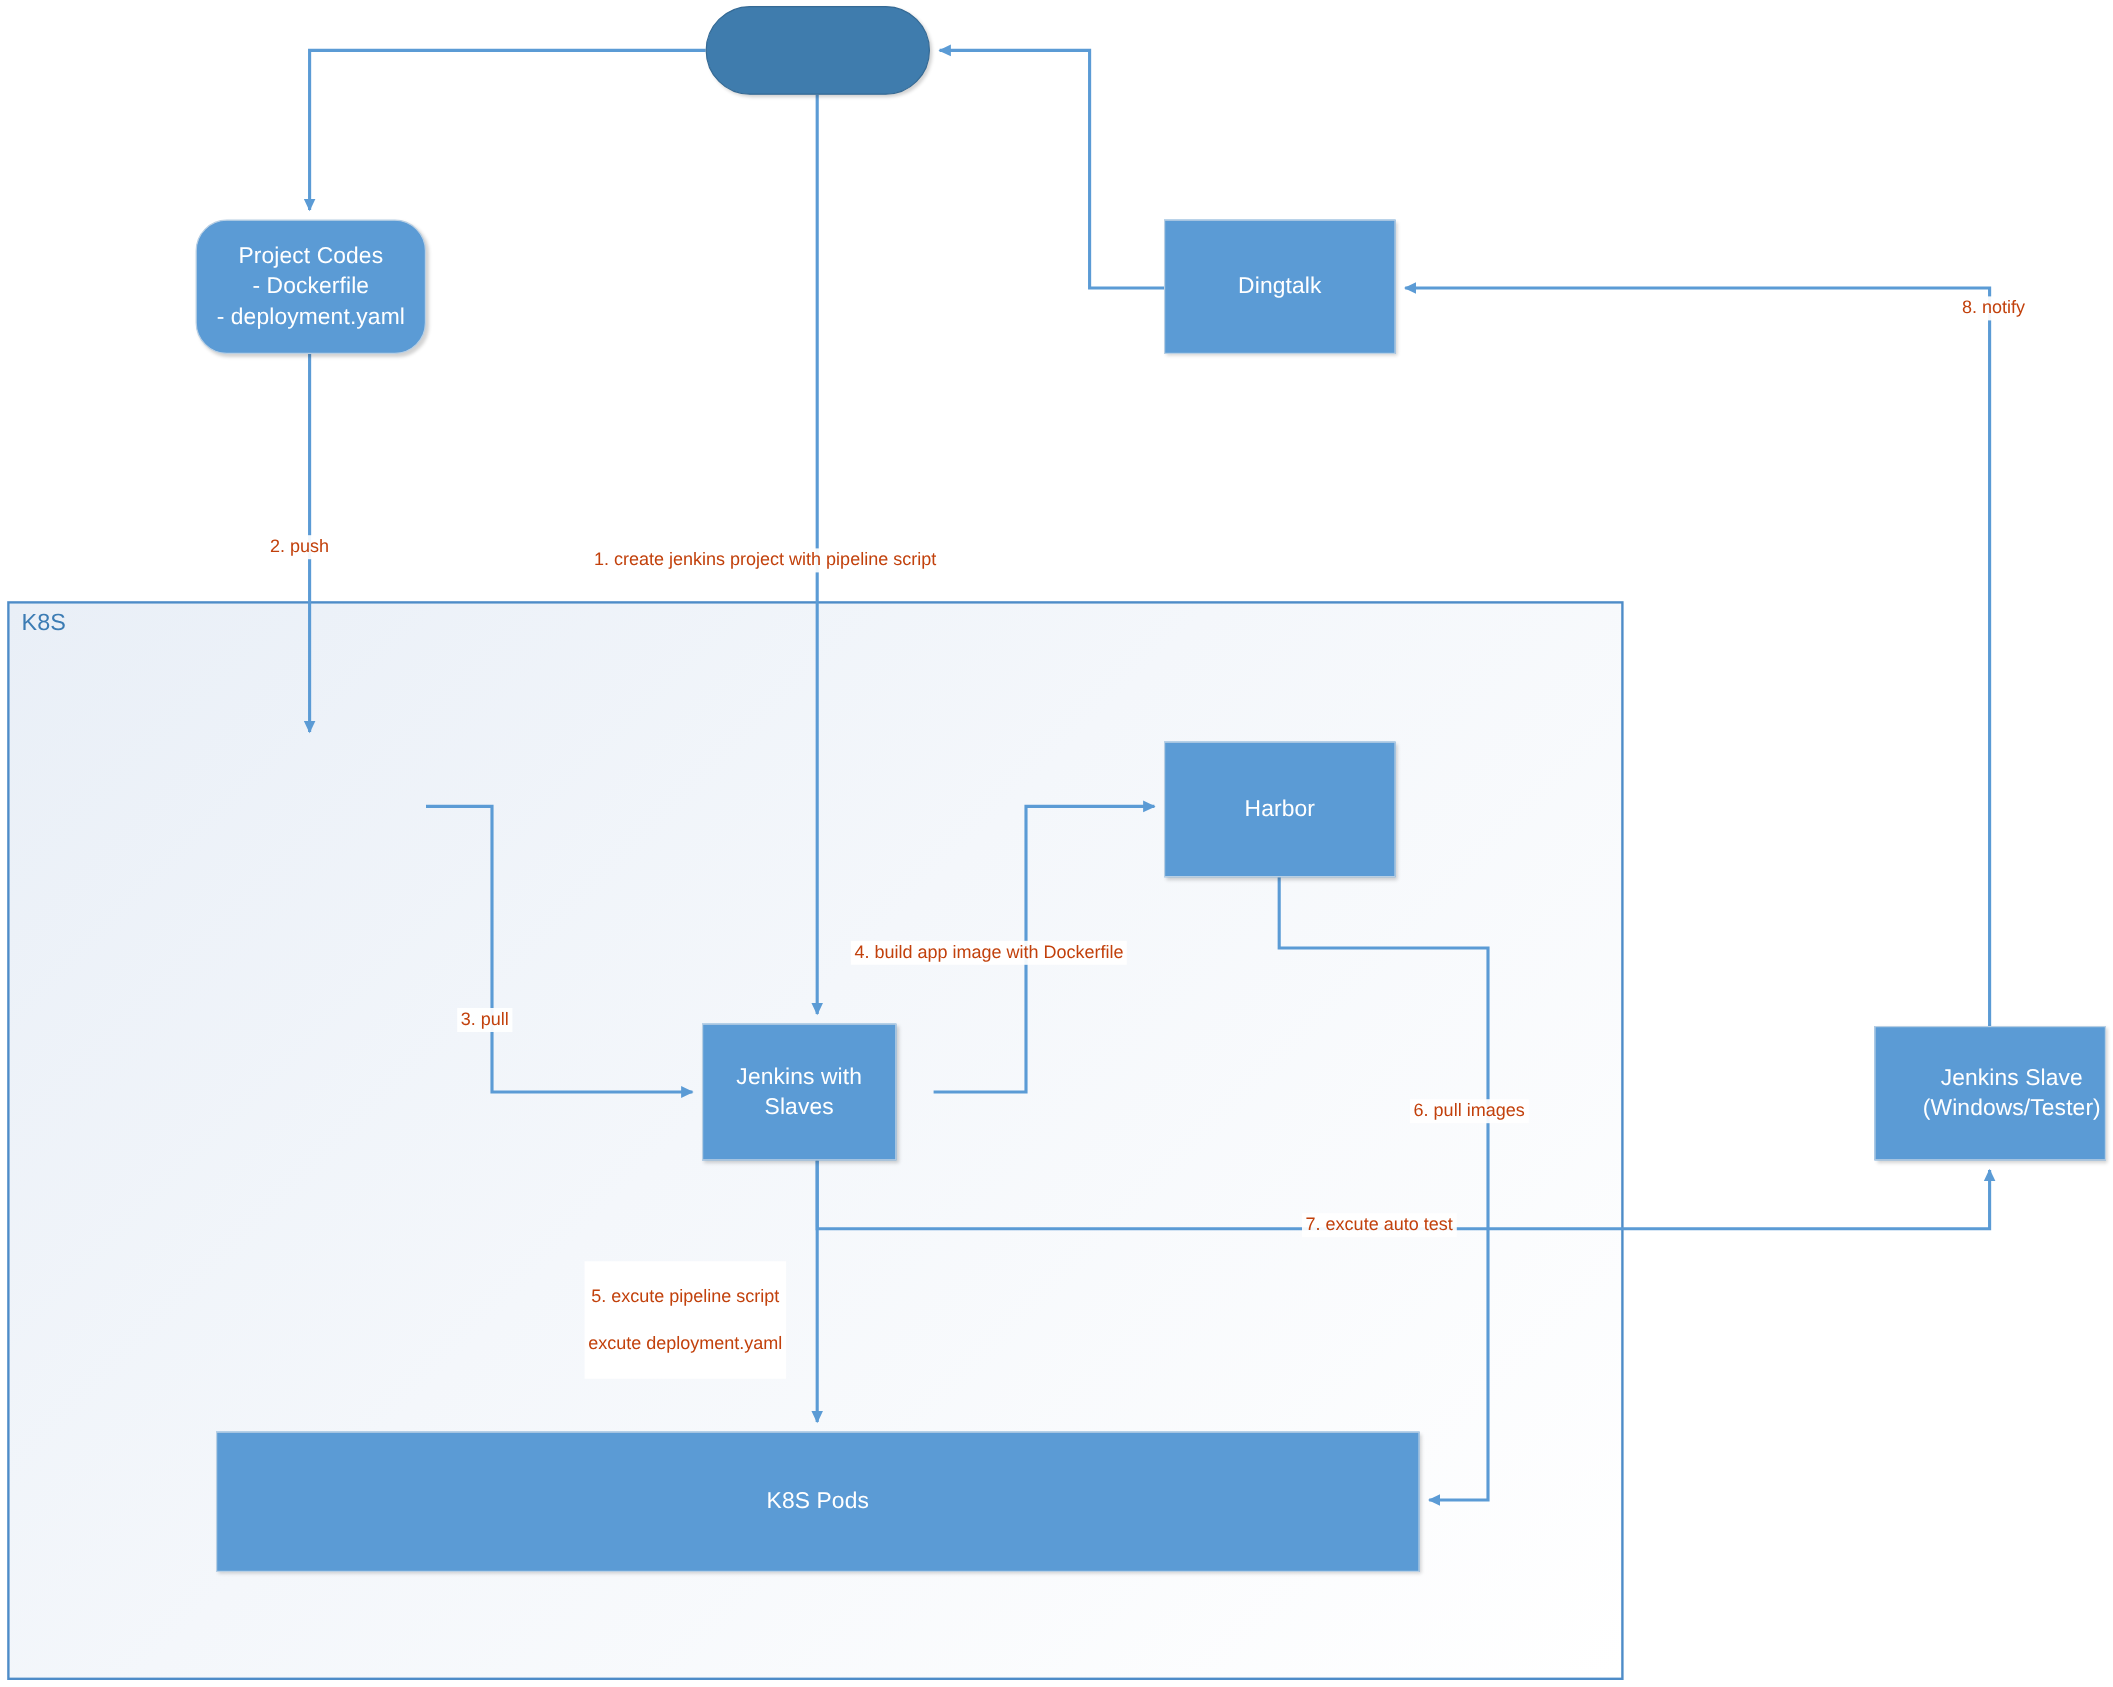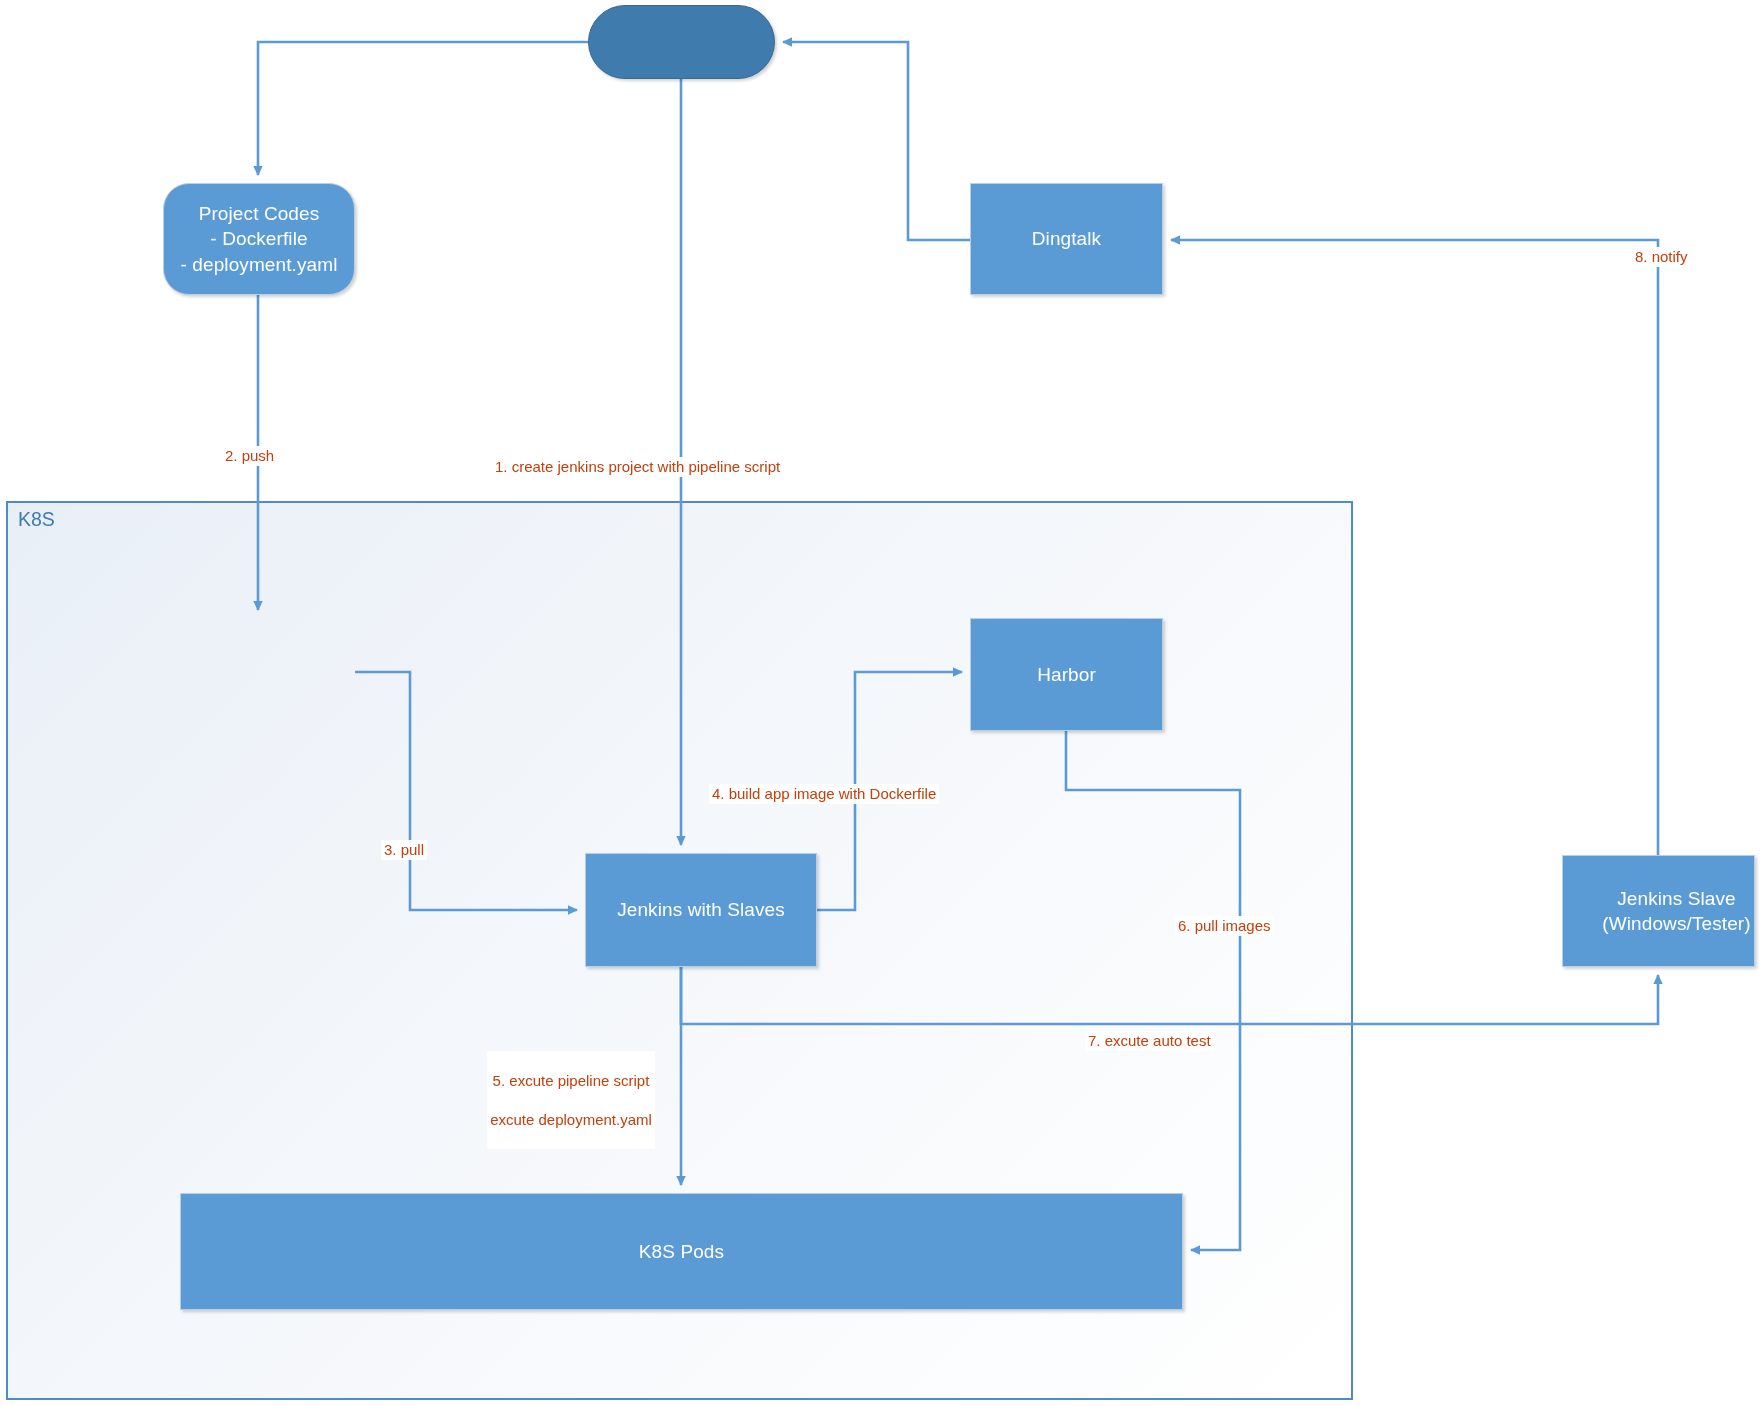--- a/index.html
+++ b/index.html
@@ -74,21 +74,21 @@
 
   <div class="node" style="left:970px;top:183px;width:193px;height:112px;">
     <div class="lines">Dingtalk</div>
   </div>
 
 
   <div class="node" style="left:970px;top:618px;width:193px;height:113px;">
     <div class="lines">Harbor</div>
   </div>
 
-  <div class="node" style="left:585px;top:853px;width:232px;height:114px;">
+  <div class="node" style="left:585px;top:853px;width:162px;height:114px;">
     <div class="lines">Jenkins with Slaves</div>
   </div>
 
   <div class="node" style="left:1562px;top:855px;width:193px;height:112px;padding-left:36px;">
     <div class="lines">
       <div>Jenkins Slave</div>
       <div>(Windows/Tester)</div>
     </div>
   </div>
 
@@ -101,20 +101,20 @@
   <div class="label" style="left:492px;top:457px;">1. create jenkins project with pipeline script</div>
 
   <div class="label" style="left:1632px;top:247px;">8. notify</div>
 
   <div class="label" style="left:381px;top:840px;">3. pull</div>
 
   <div class="label" style="left:709px;top:752px;margin-top:32px;">4. build app image with Dockerfile</div>
 
   <div class="label" style="left:1175px;top:916px;">6. pull images</div>
 
-  <div class="label" style="left:1085px;top:1011px;margin-top:20px;">7. excute auto test</div>
+  <div class="label" style="left:1085px;top:1011px;">7. excute auto test</div>
 
   <div class="label multi" style="left:571px;top:1051px;transform:translateX(-50%);">
     <div>5. excute pipeline script</div>
     <div>excute deployment.yaml</div>
   </div>
 
 </div>
 
 </body></html>

